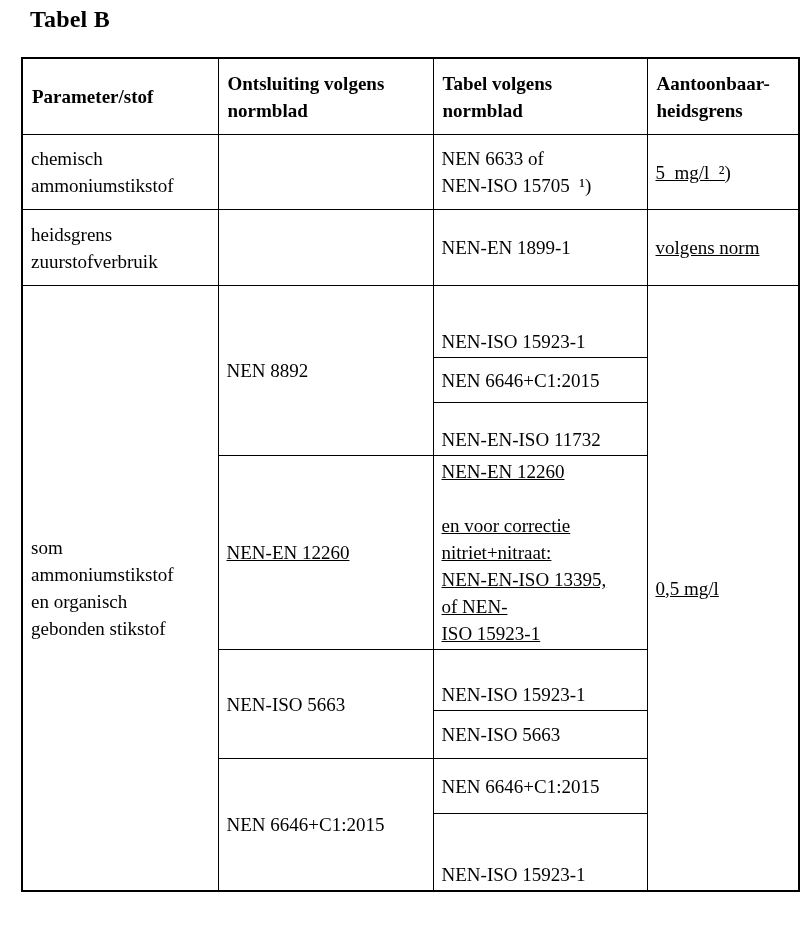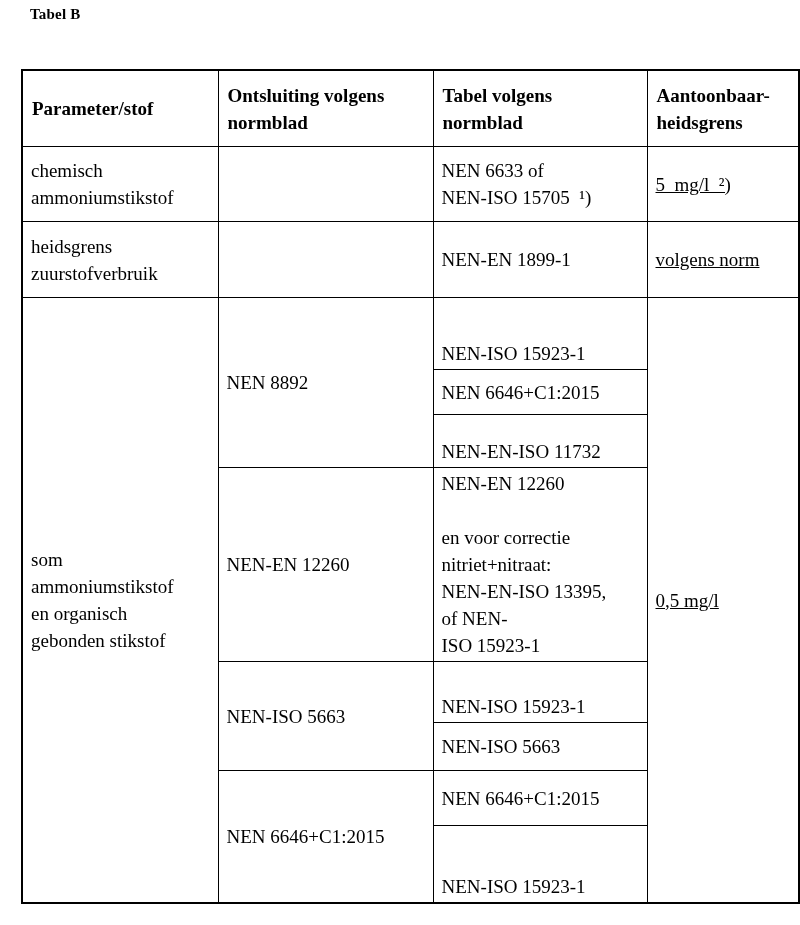--- a/index.html
+++ b/index.html
@@ -13,28 +13,28 @@
     height: 925px;
     background: #ffffff;
     font-family: "Liberation Serif", "DejaVu Serif", serif;
     color: #000000;
     overflow: hidden;
   }
   .doc-title {
     position: absolute;
     left: 30px;
     top: 6px;
-    font-size: 15px;
+    font-size: 24px;
     font-weight: bold;
     letter-spacing: 0.2px;
   }
   table.tbl {
     position: absolute;
     left: 21px;
-    top: 69px;
+    top: 57px;
     width: 777px;
     border-collapse: collapse;
     table-layout: fixed;
     border: 2px solid #000000;
   }
   table.tbl col.c1 { width: 196px; }
   table.tbl col.c2 { width: 215px; }
   table.tbl col.c3 { width: 214px; }
   table.tbl col.c4 { width: 152px; }
   table.tbl th, table.tbl td {
@@ -55,21 +55,21 @@
   .v-mid    { vertical-align: middle; }
   .v-bot    { vertical-align: bottom; padding-bottom: 7px; }
   .t-center { text-align: center; text-decoration: underline; }
   
   .rh-head td, .rh-head th { height: 71px; }
   .rh-r1 td { height: 70px; }
   .rh-r2 td { height: 71px; }
   .rh-g1a td { height: 67px; }
   .rh-g1b td { height: 40px; }
   .rh-g1c td { height: 48px; }
-  .rh-g2  td { height: 186px; }
+  .rh-g2  td { height: 186px; text-decoration: underline; }
   .rh-g3a td { height: 56px; }
   .rh-g3b td { height: 43px; }
   .rh-g4a td { height: 50px; }
   .rh-g4b td { height: 72px; }
 </style>
 </head>
 <body>
 
 <div class="page">
 

